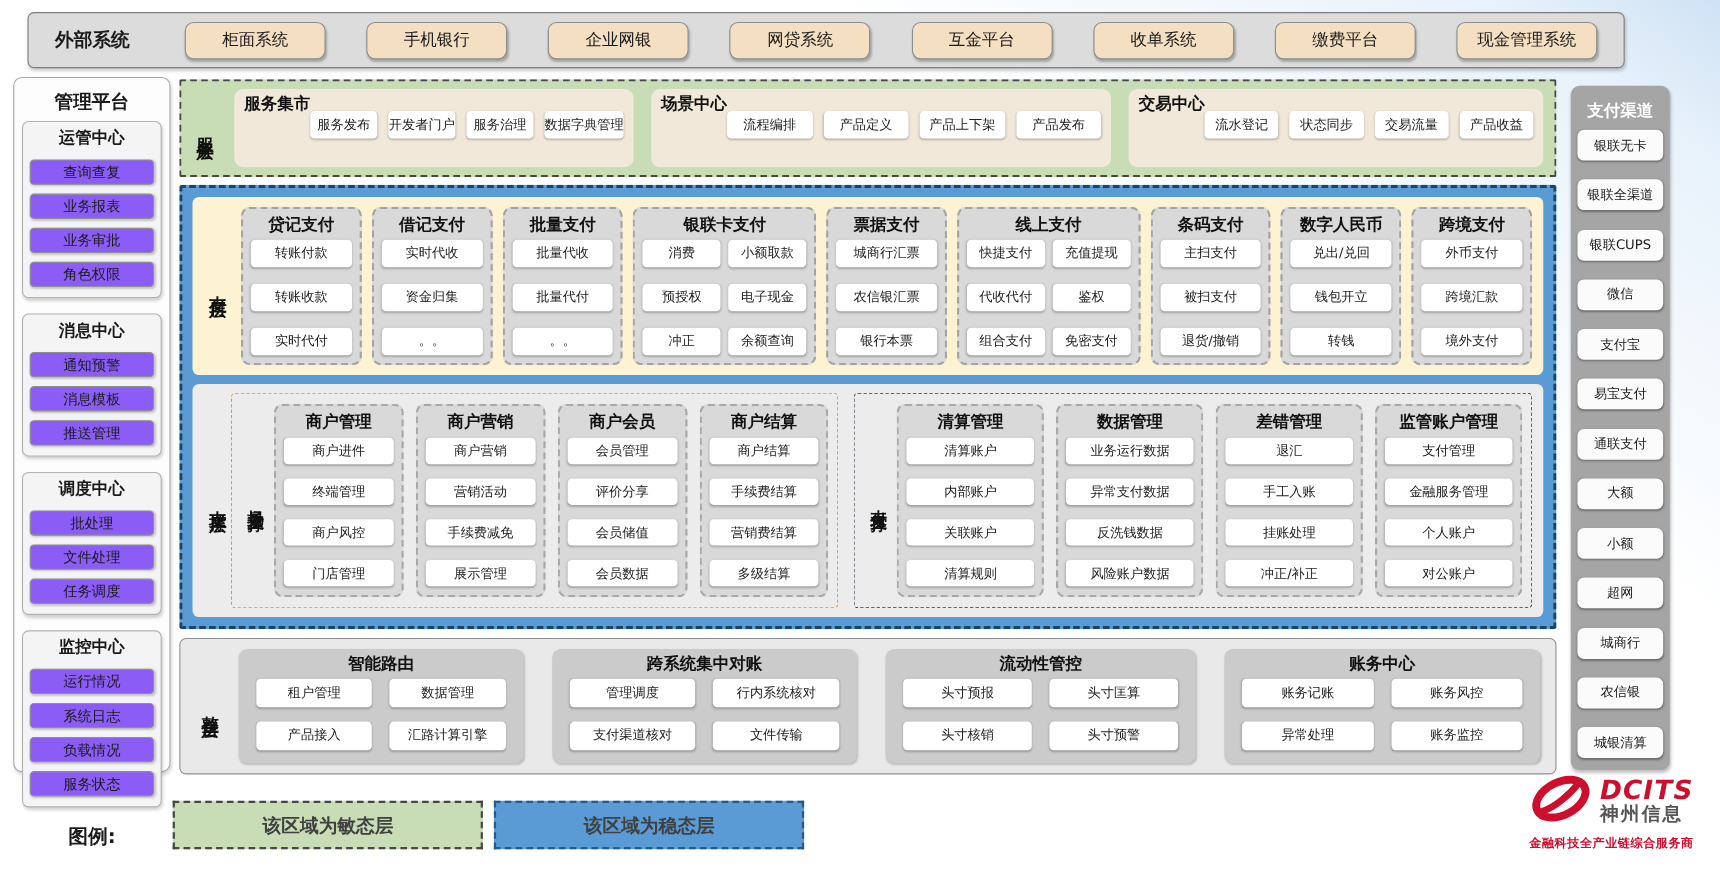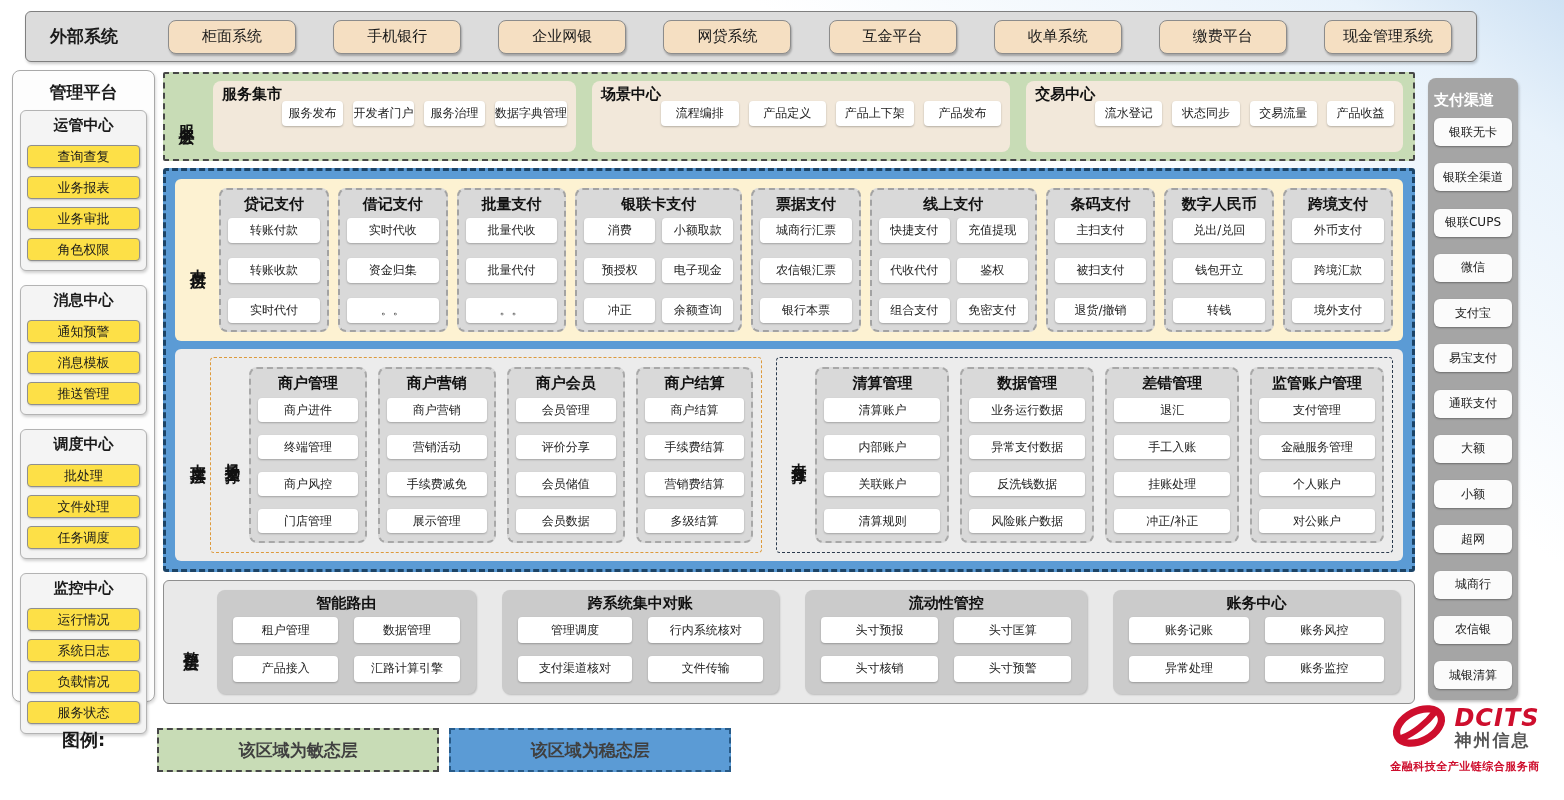--- a/index.html
+++ b/index.html
@@ -44,21 +44,21 @@
     padding:4px 7px 8px; display:flex; flex-direction:column; box-shadow:1px 2px 3px rgba(0,0,0,.15);
   }
   .side-title { font-size:17px; font-weight:bold; text-align:center; padding:6px 0 6px; }
   .mgmt-groups { display:flex; flex-direction:column; gap:14px; flex:1; }
   .mgmt-group {
     background:#f4f4f4; border:1px solid #b3b3b3; border-radius:6px;
     padding:2px 6px 9px; box-shadow:1px 2px 3px rgba(0,0,0,.18); flex:1;
   }
   .mgmt-group-title { font-size:15px; font-weight:bold; text-align:center; line-height:24px; }
   .mgmt-btn {
-    background:#fde047; border:1px solid #8f8f8f; border-radius:4px; height:23px; margin-top:8px;
+    background:#8b5cf6; border:1px solid #8f8f8f; border-radius:4px; height:23px; margin-top:8px;
     display:flex; align-items:center; justify-content:center; font-size:13px;
     box-shadow:1px 1px 2px rgba(0,0,0,.2);
   }
 
   
   .service-layer {
     position:absolute; left:163px; top:72px; width:1252px; height:89px;
     background:#c8dcb6; border:2px dashed #474747; border-radius:2px;
     display:flex; align-items:stretch; padding:7px 10px 7px 8px; gap:14px;
   }
@@ -116,30 +116,30 @@
   .int-group { background:#cbcbcb; border-radius:8px; padding:1px 12px 9px; display:flex; flex-direction:column; box-shadow:1px 1px 2px rgba(0,0,0,.2); }
   .int-items { flex:1; display:grid; grid-template-columns:1fr 1fr; gap:9px 16px; padding:2px 4px 0; }
   .int-btn { height:26px; }
 
   
   .right-sidebar {
     position:absolute; left:1428px; top:78px; width:90px; height:622px;
     background:#a5a5a5; border-radius:8px; padding:8px 6px 11px;
     display:flex; flex-direction:column; box-shadow:1px 2px 3px rgba(0,0,0,.25);
   }
-  .chan-title { color:#fff; font-size:15px; font-weight:bold; padding:5px 0 8px; }
+  .chan-title { color:#fff; font-size:15px; font-weight:bold; text-align:center; padding:5px 0 8px; }
   .chan-items { flex:1; display:flex; flex-direction:column; justify-content:space-between; }
   .chan-btn {
     background:#fbfbfb; border-radius:6px; height:28px;
     display:flex; align-items:center; justify-content:center; font-size:12px;
     box-shadow:0 1px 2px rgba(0,0,0,.35);
   }
 
   
-  .legend-row { position:absolute; left:62px; top:728px; display:flex; align-items:flex-start; }
+  .legend-row { position:absolute; left:62px; top:728px; display:flex; align-items:flex-end; }
   .legend-label { font-size:18px; font-weight:bold; margin-right:52px; }
   .legend-items { display:flex; gap:10px; }
   .legend-box {
     width:282px; height:44px; display:flex; align-items:center; justify-content:center;
     font-size:17px; font-weight:bold; color:#404040;
   }
   .legend-green { background:#c8dcb6; border:2px dashed #474747; }
   .legend-blue { background:#5b9bd5; border:2.5px dashed #275a88; }
 
   

